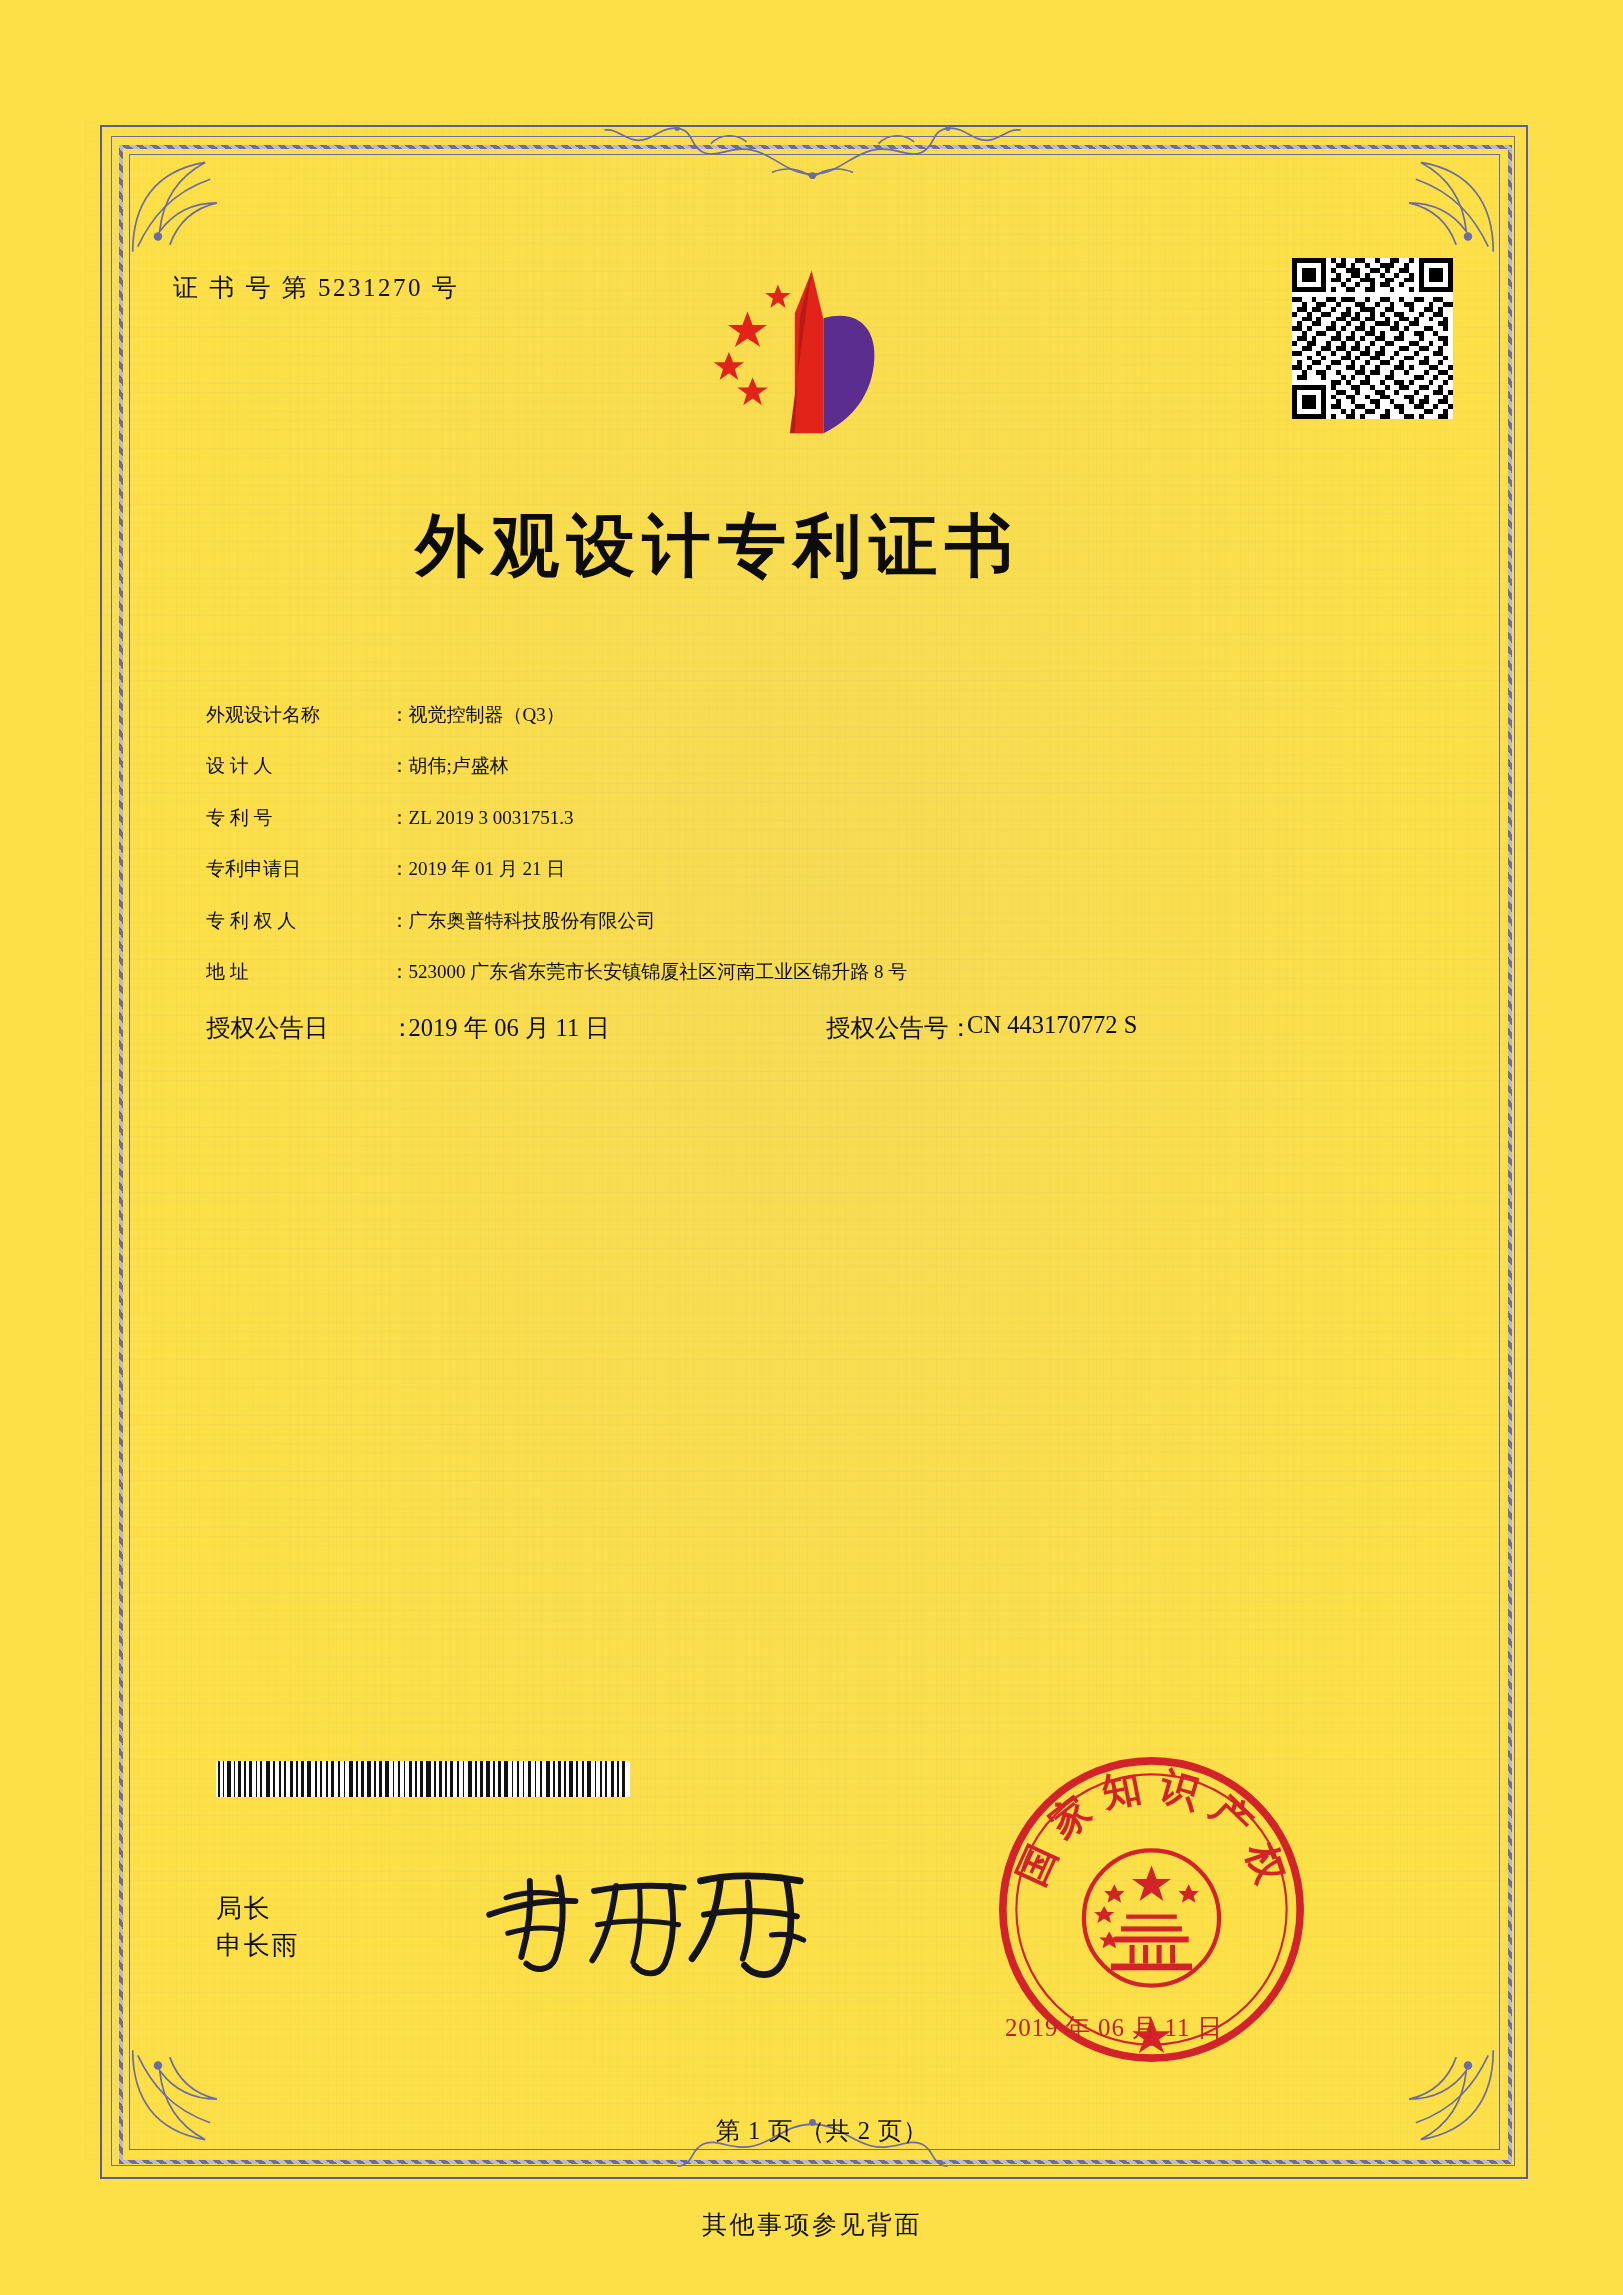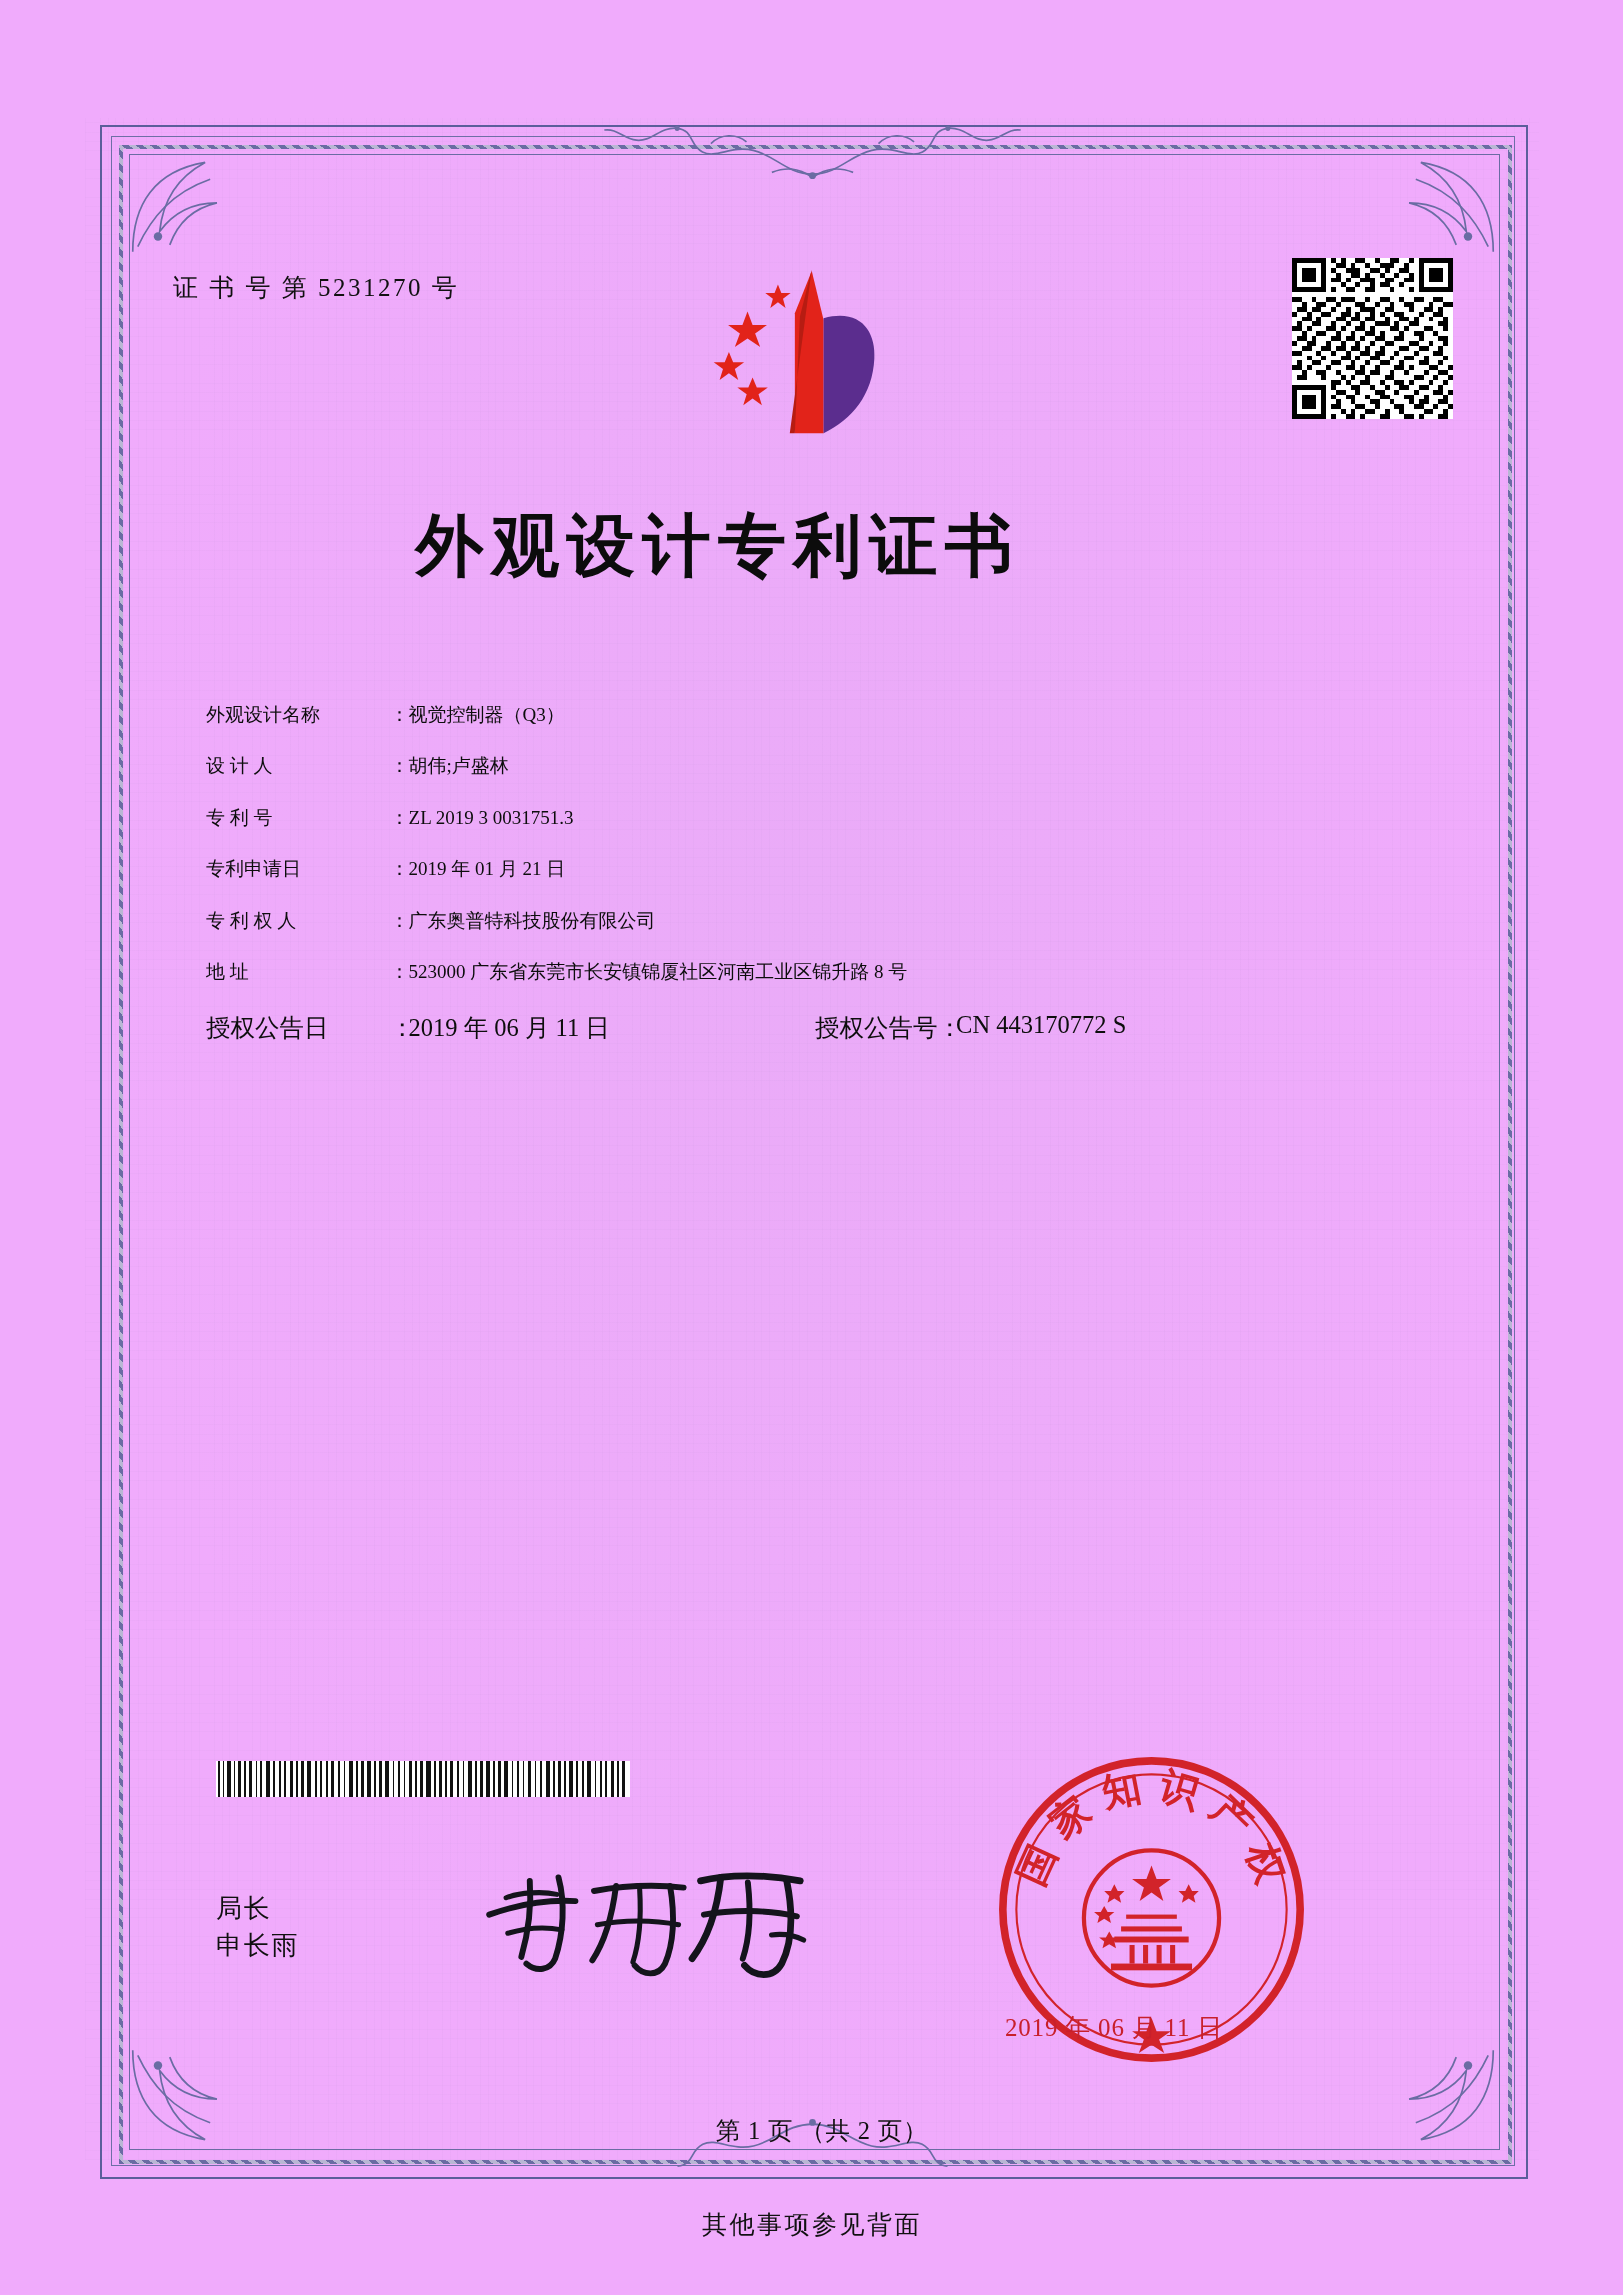--- a/index.html
+++ b/index.html
@@ -16,21 +16,21 @@
     overflow: hidden;
   }
 
   
   .page {
     position: absolute;
     left: 0;
     top: 0;
     width: 1624px;
     height: 2295px;
-    background: #f0abfc;
+    background: #fde047;
   }
 
   
   .page-bg {
     position: absolute;
     left: 85px;
     top: 118px;
     right: 85px;
     bottom: 135px;
     background:
@@ -179,20 +179,21 @@
     font-family: "Liberation Serif", "DejaVu Serif", serif;
   }
   .field-value.wrapcol { max-width: 858px; }
 
   .row-split {
     display: flex;
     align-items: center;
     margin-bottom: 24.5px;
     font-size: 24.5px;
     color: #0d0d0d;
+    gap: 11px;
   }
   .row-split .left-part { display:flex; width: 609px; }
   .row-split .right-part { display:flex; }
 
   
   .paragraphs {
     position: absolute;
     left: 206px;
     top: 1362px;
     width: 1226px;

